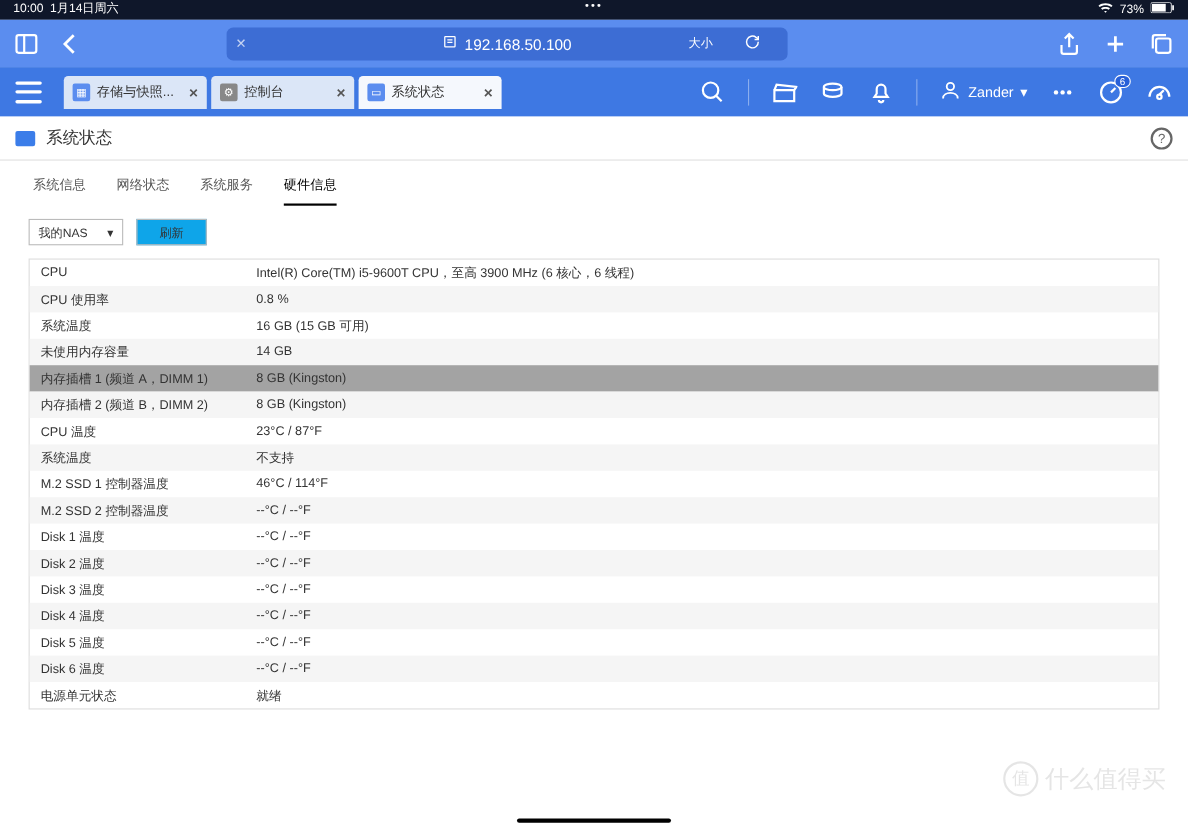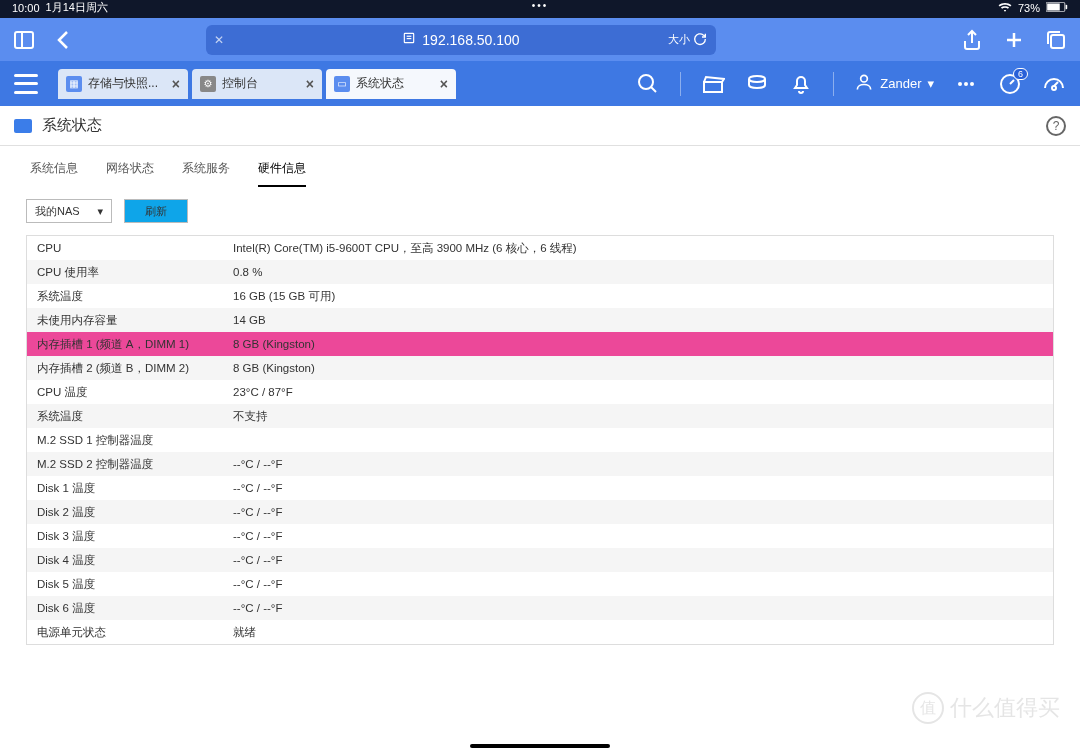--- a/index.html
+++ b/index.html
@@ -5,21 +5,21 @@
 *{margin:0;padding:0;box-sizing:border-box;font-family:-apple-system,BlinkMacSystemFont,"Segoe UI",Arial,sans-serif}
 body{width:1080px;height:754px;background:#fff;overflow:hidden;position:relative}
 .status-bar{height:18px;background:#0f172a;color:#fff;font-size:11px;display:flex;align-items:flex-start;padding:0 12px;justify-content:space-between}
 .status-left,.status-right{display:flex;align-items:center;gap:6px}
 .dots{position:absolute;left:50%;transform:translateX(-50%);color:#fff;letter-spacing:2px;font-size:10px}
 .browser-bar{height:43px;background:#5b8def;display:flex;align-items:center;padding:0 12px;gap:16px}
 .bb-icon{width:24px;height:24px;display:flex;align-items:center;justify-content:center;color:#fff}
 .addr-box{flex:0 0 auto;margin-left:auto;margin-right:auto;background:#3d6dd4;height:30px;width:510px;border-radius:6px;display:flex;align-items:center;padding:0 10px;color:#fff;font-size:14px;position:relative}
 .addr-close{position:absolute;left:8px;opacity:.7;font-size:12px}
 .addr-url{margin:0 auto;display:flex;align-items:center;gap:6px}
-.addr-right{position:absolute;right:8px;display:flex;align-items:center;gap:2px;font-size:11px}
+.addr-right{position:absolute;right:24px;display:flex;align-items:center;gap:28px;font-size:11px}
 .bb-right{margin-left:auto;display:flex;gap:18px}
 .app-bar{height:45px;background:#3e78e3;display:flex;align-items:center;padding:0 14px;color:#fff}
 .hamburger{width:24px;height:20px;display:flex;flex-direction:column;justify-content:space-between;margin-right:20px}
 .hamburger span{height:3px;background:#fff;border-radius:2px}
 .tabs-row{display:flex;gap:4px;align-items:center}
 .tab{height:30px;background:#dbe6f7;border-radius:4px 4px 0 0;display:flex;align-items:center;padding:0 8px;font-size:12px;color:#333;gap:6px;min-width:130px}
 .tab.active{background:#f5f8fd}
 .tab .tab-icon{width:16px;height:16px;background:#5b8def;border-radius:2px;display:flex;align-items:center;justify-content:center;color:#fff;font-size:10px}
 .tab .close{margin-left:auto;color:#555;font-size:14px;font-weight:bold}
 .app-right{margin-left:auto;display:flex;align-items:center;gap:20px}
@@ -33,21 +33,21 @@
 .help-icon{margin-left:auto;width:20px;height:20px;border:2px solid #666;border-radius:50%;display:flex;align-items:center;justify-content:center;font-size:12px;color:#666}
 .sub-tabs{display:flex;gap:28px;padding:14px 30px 0;font-size:12px;color:#555}
 .sub-tab{padding-bottom:8px;cursor:pointer}
 .sub-tab.active{color:#000;border-bottom:2px solid #000;font-weight:500}
 .controls{display:flex;gap:12px;padding:12px 26px}
 .select-box{width:86px;height:24px;border:1px solid #bbb;display:flex;align-items:center;padding:0 8px;font-size:11px;color:#333;justify-content:space-between}
 .btn{width:64px;height:24px;border:1px solid #bbb;display:flex;align-items:center;justify-content:center;font-size:11px;color:#333;background:#0ea5e9}
 .data-table{margin:0 26px;border:1px solid #ddd}
 .row{display:flex;height:24px;align-items:center;font-size:11.5px;color:#333}
 .row:nth-child(even){background:#f5f5f5}
-.row.hl{background:#ec4899}
+.row.hl{background:#a3a3a3}
 .cell-label{width:202px;padding-left:10px}
 .cell-value{flex:1;padding-left:4px}
 .watermark{position:absolute;right:20px;bottom:30px;font-size:22px;color:#ccc;font-weight:500;opacity:.5;display:flex;align-items:center;gap:6px}
 .wm-circle{width:32px;height:32px;border:2px solid #ccc;border-radius:50%;display:flex;align-items:center;justify-content:center;font-size:16px}
 .home-ind{position:absolute;bottom:6px;left:50%;transform:translateX(-50%);width:140px;height:4px;background:#000;border-radius:4px}
 svg{width:100%;height:100%}
 </style>
 </head>
 <body>
 
@@ -254,20 +254,21 @@
     <div class="row">
       <div class="cell-label">CPU 温度</div>
       <div class="cell-value">23°C / 87°F</div>
     </div>
     <div class="row">
       <div class="cell-label">系统温度</div>
       <div class="cell-value">不支持</div>
     </div>
     <div class="row">
       <div class="cell-label">M.2 SSD 1 控制器温度</div>
+      <div class="cell-value">46°C / 114°F</div>
     </div>
     <div class="row">
       <div class="cell-label">M.2 SSD 2 控制器温度</div>
       <div class="cell-value">--°C / --°F</div>
     </div>
     <div class="row">
       <div class="cell-label">Disk 1 温度</div>
       <div class="cell-value">--°C / --°F</div>
     </div>
     <div class="row">

